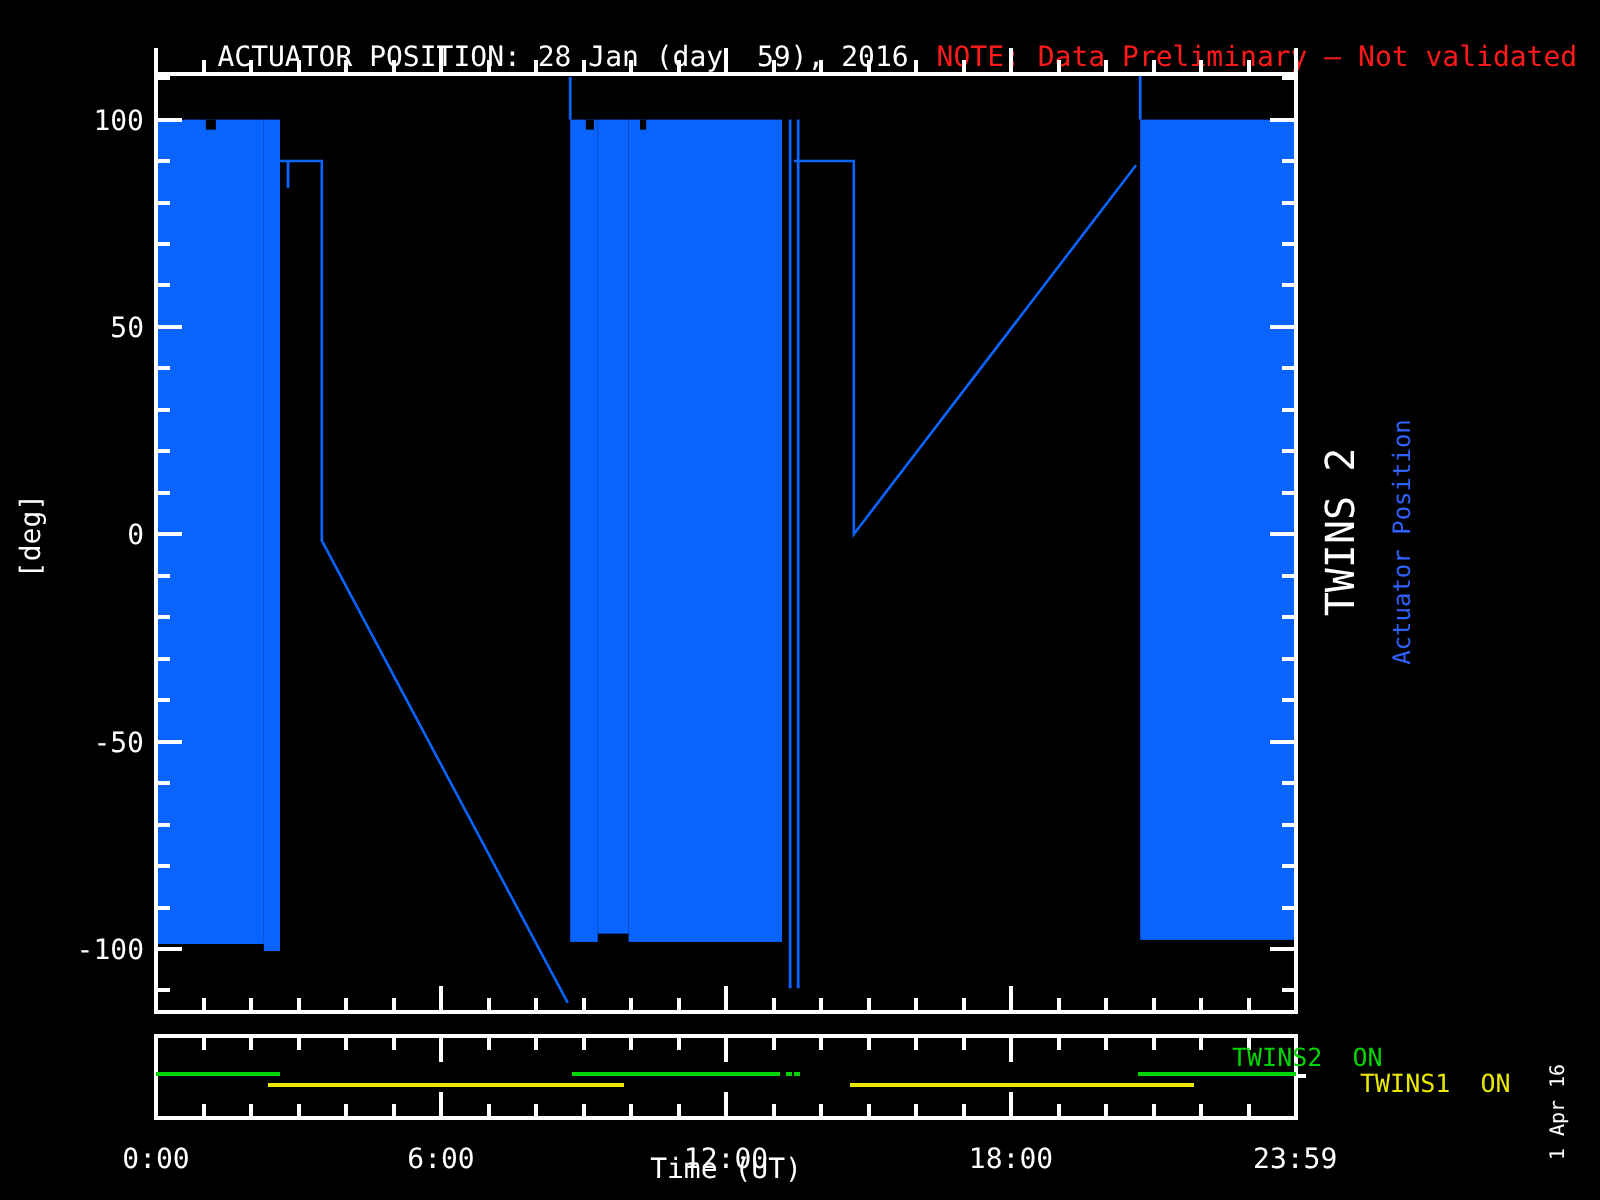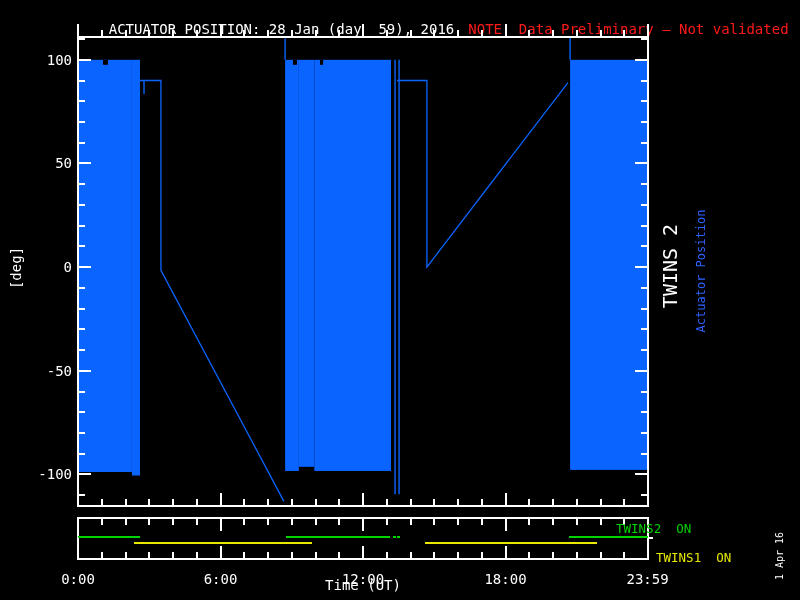--- a/index.html
+++ b/index.html
@@ -210,15 +210,15 @@
   <div class="vtext" style="left:590px;top:254px;width:160px;height:24px;font-size:20px;color:#fff;">TWINS 2</div>
 
   <div class="vtext" style="left: 602px; top: 263px; width: 200px; height: 16px; font-size: 12px; color: rgb(46, 98, 255);">Actuator Position</div>
 
   <div class="vtext" style="left:735px;top:550px;width:90px;height:12px;font-size:10px;color:#fff;">1 Apr 16</div>
 
   <div class="abslabel" style="left:303px;top:577px;width:120px;text-align:center;font-size:14px;color:#fff;">Time (UT)</div>
 
   <div class="abslabel" style="left: 616px; top: 521px; font-size: 12.5px; color: rgb(0, 212, 0);">TWINS2  ON</div>
 
-  <div class="abslabel" style="left: 656px; top: 534px; font-size: 12.5px; color: rgb(232, 232, 0); margin-top: 16px;">TWINS1  ON</div>
+  <div class="abslabel" style="left: 680px; top: 534px; font-size: 12.5px; color: rgb(232, 232, 0);">TWINS1  ON</div>
 
 </div>
 
 </body></html>

